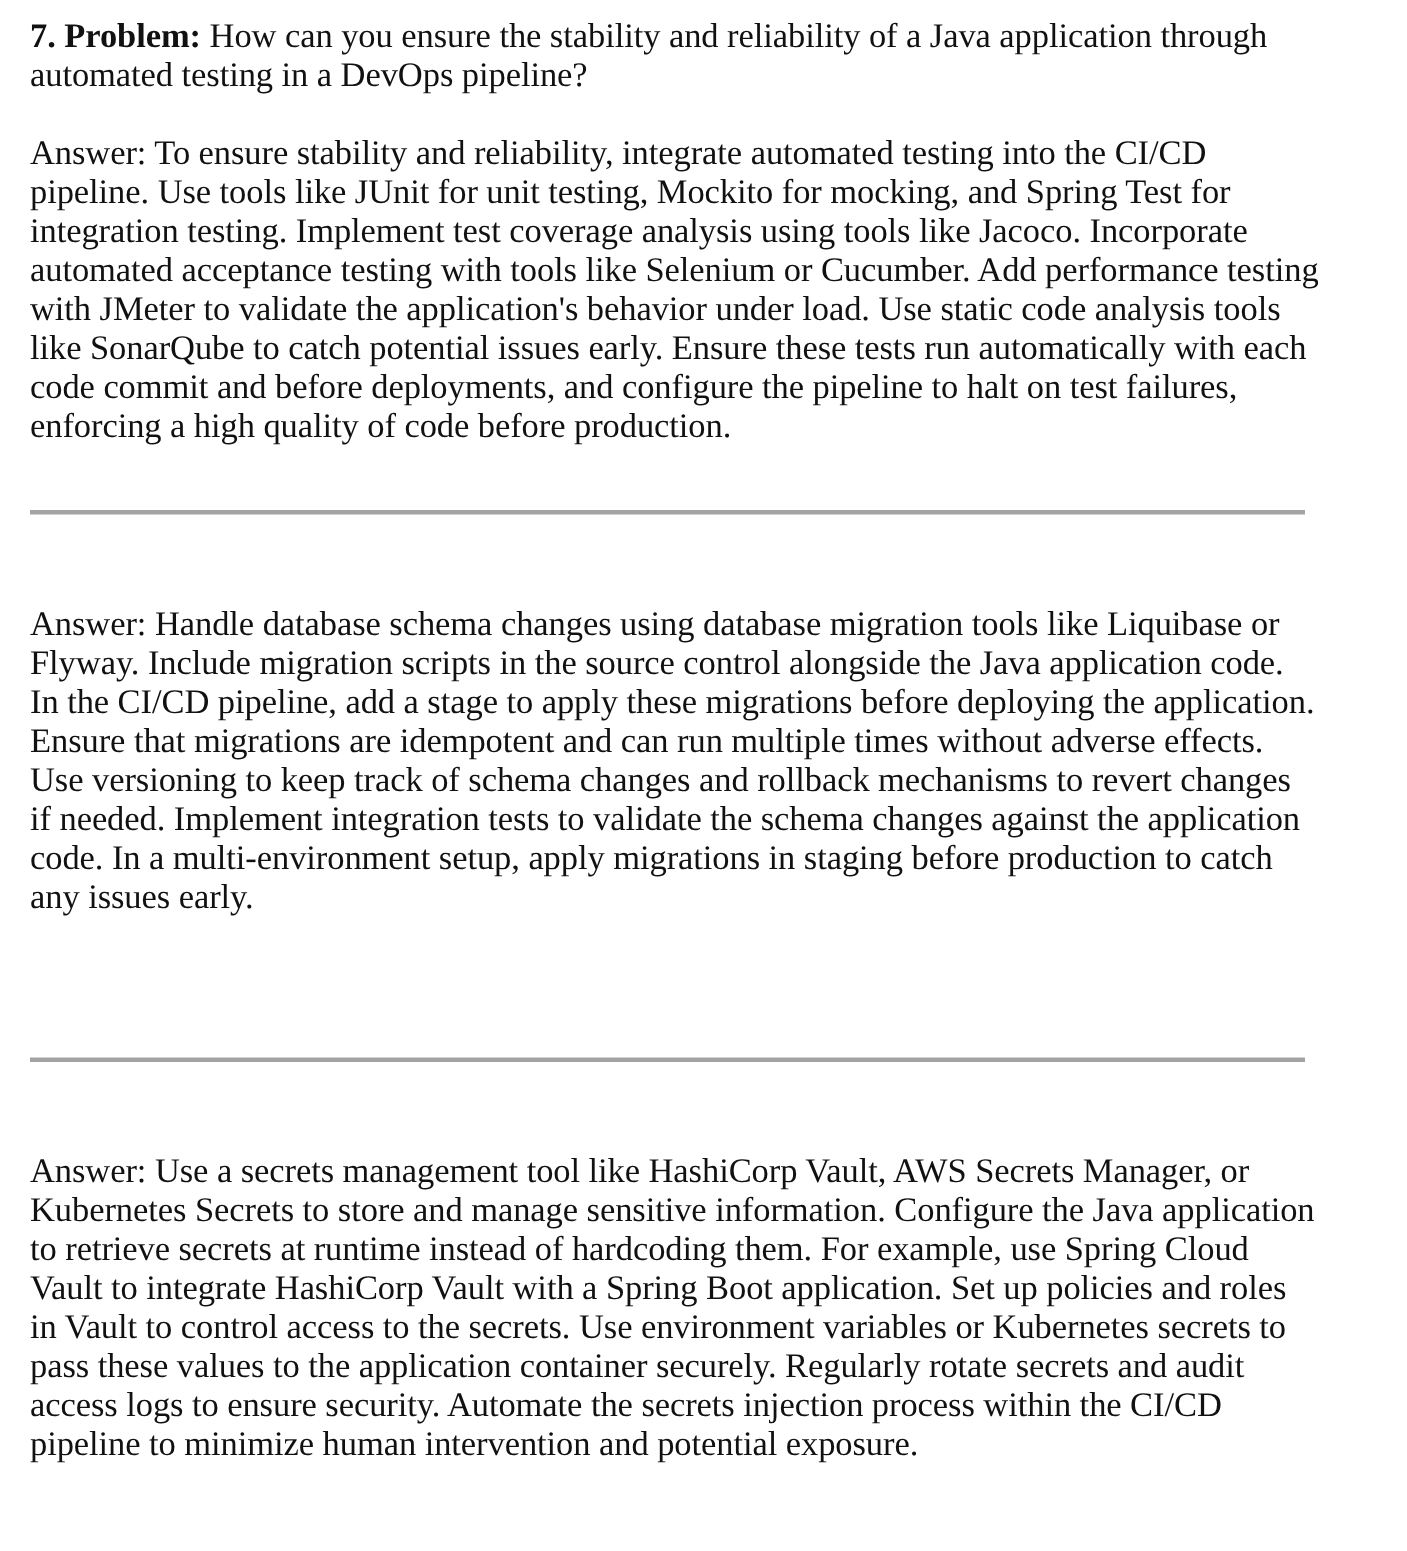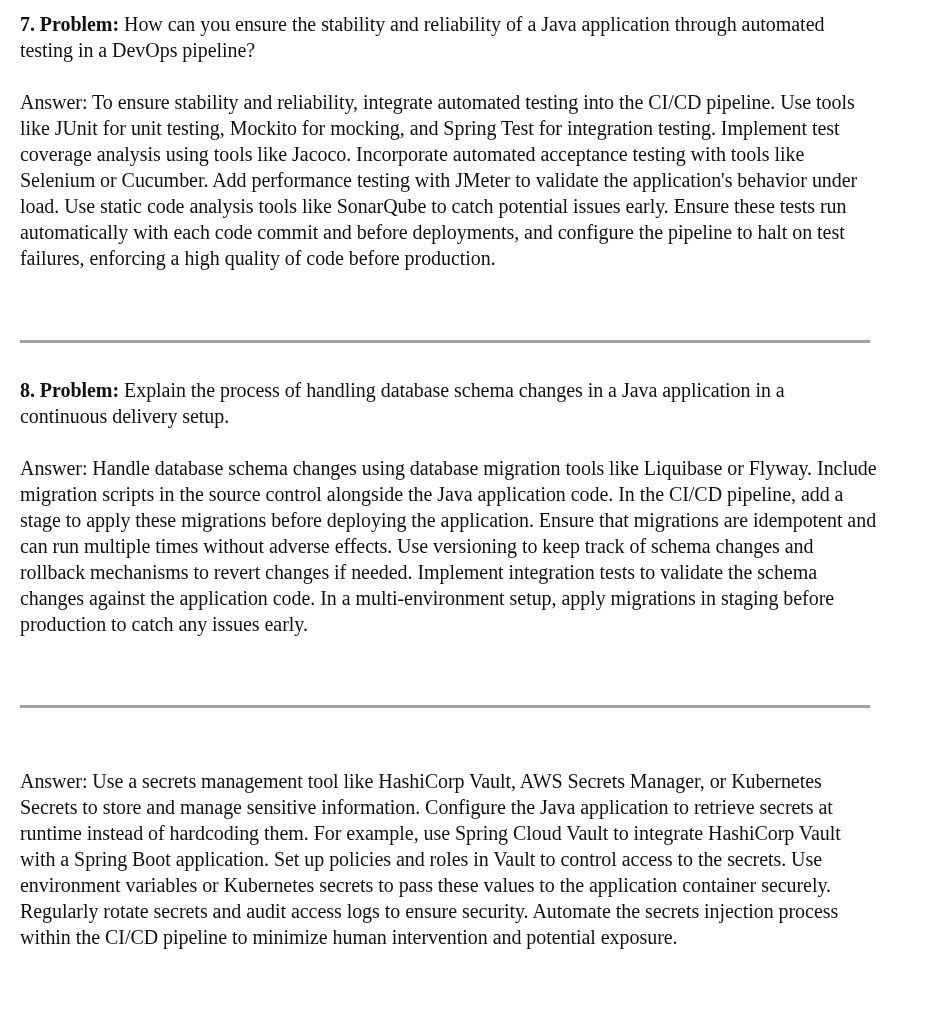--- a/index.html
+++ b/index.html
@@ -15,21 +15,21 @@
       font-family: "Liberation Serif", "DejaVu Serif", serif;
       color: #111111;
     }
     .page {
       position: absolute;
       left: 20px;
       top: 11px;
       width: 870px;
     }
     .qa {
-      font-size: 20px;
+      font-size: 23px;
       line-height: 26px;
       letter-spacing: -0.05px;
     }
     .problem {
       margin: 0;
       padding-right: 40px;
     }
     .problem b {
       font-weight: bold;
     }
@@ -57,21 +57,20 @@
 <div class="page">
 
   <section id="q7" class="qa">
     <p class="problem"><b>7. Problem:</b><span> How can you ensure the stability and reliability of a Java application through automated testing in a DevOps pipeline?</span></p>
     <p class="answer">Answer: To ensure stability and reliability, integrate automated testing into the CI/CD pipeline. Use tools like JUnit for unit testing, Mockito for mocking, and Spring Test for integration testing. Implement test coverage analysis using tools like Jacoco. Incorporate automated acceptance testing with tools like Selenium or Cucumber. Add performance testing with JMeter to validate the application's behavior under load. Use static code analysis tools like SonarQube to catch potential issues early. Ensure these tests run automatically with each code commit and before deployments, and configure the pipeline to halt on test failures, enforcing a high quality of code before production.</p>
   </section>
 
   <hr id="rule1" class="rule">
 
   <section id="q8" class="qa">
-    <p class="problem"><b>8. Problem:</b><span> Explain the process of handling database schema changes in a Java application in a continuous delivery setup.</span></p>
     <p class="answer">Answer: Handle database schema changes using database migration tools like Liquibase or Flyway. Include migration scripts in the source control alongside the Java application code. In the CI/CD pipeline, add a stage to apply these migrations before deploying the application. Ensure that migrations are idempotent and can run multiple times without adverse effects. Use versioning to keep track of schema changes and rollback mechanisms to revert changes if needed. Implement integration tests to validate the schema changes against the application code. In a multi-environment setup, apply migrations in staging before production to catch any issues early.</p>
   </section>
 
   <hr id="rule2" class="rule">
 
   <section id="q9" class="qa">
     <p class="answer">Answer: Use a secrets management tool like HashiCorp Vault, AWS Secrets Manager, or Kubernetes Secrets to store and manage sensitive information. Configure the Java application to retrieve secrets at runtime instead of hardcoding them. For example, use Spring Cloud Vault to integrate HashiCorp Vault with a Spring Boot application. Set up policies and roles in Vault to control access to the secrets. Use environment variables or Kubernetes secrets to pass these values to the application container securely. Regularly rotate secrets and audit access logs to ensure security. Automate the secrets injection process within the CI/CD pipeline to minimize human intervention and potential exposure.</p>
   </section>
 
 </div>

